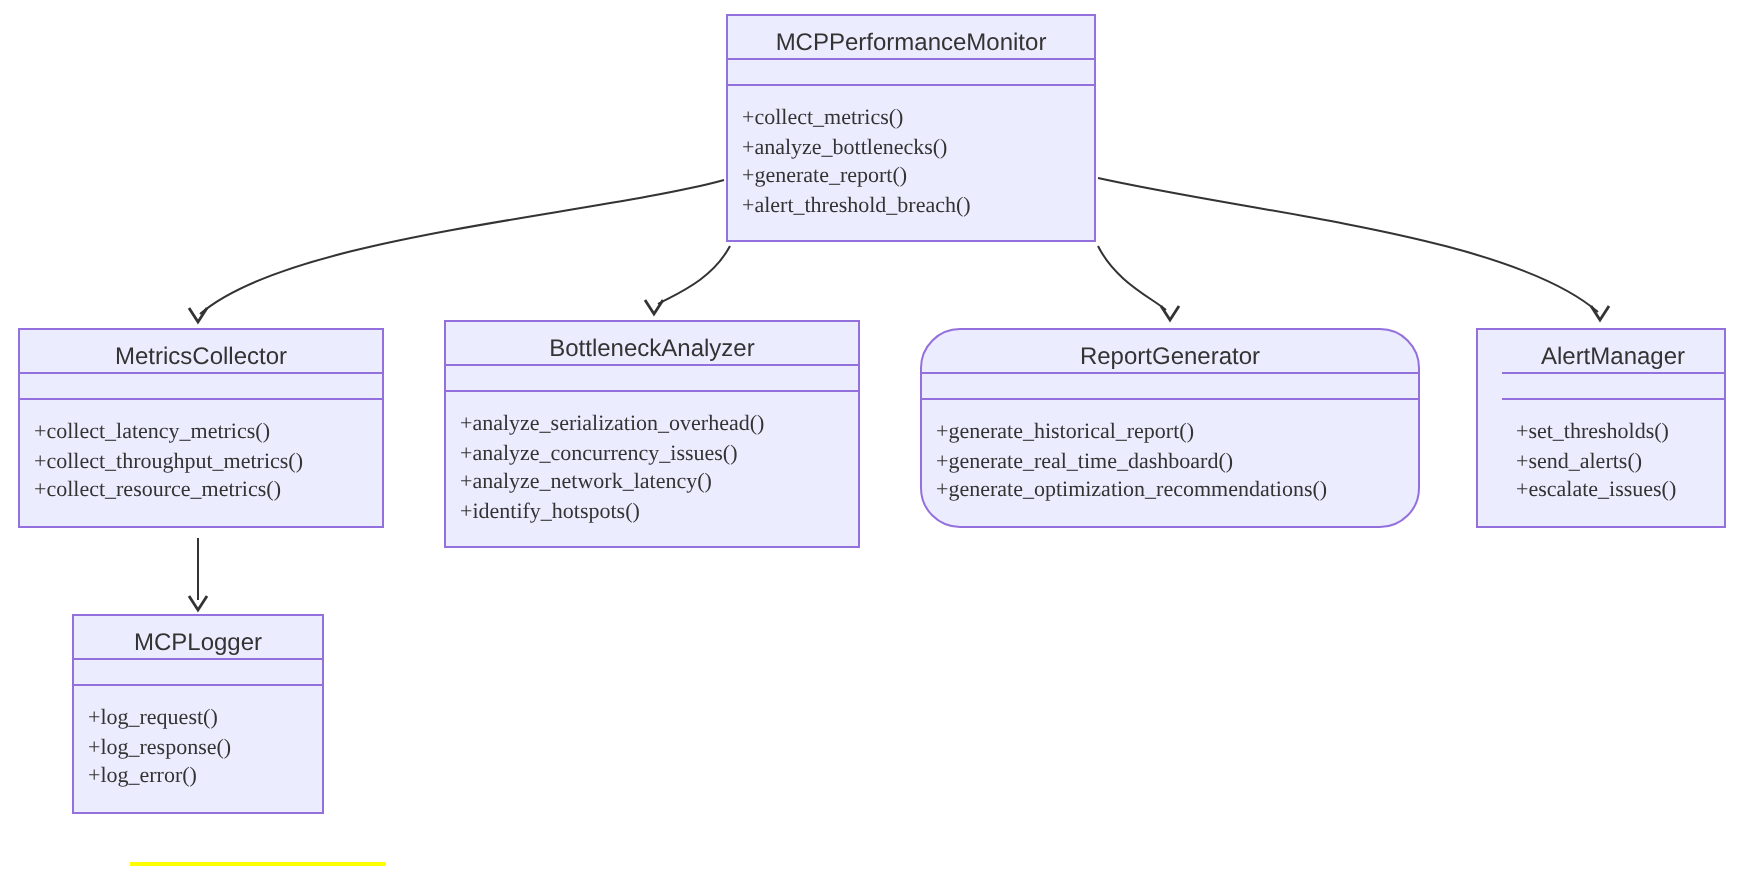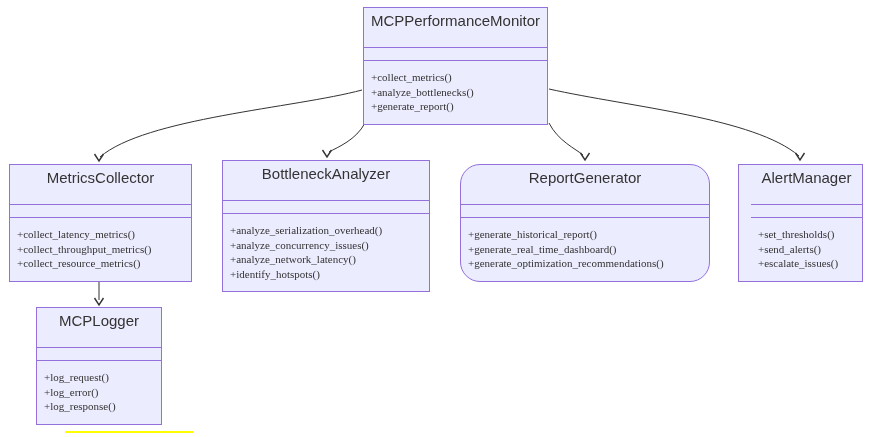--- a/index.html
+++ b/index.html
@@ -30,24 +30,24 @@
   .edge { stroke: var(--arrow); stroke-width: 1; fill: none; }
   .head { stroke: var(--arrow); stroke-width: 1.4; fill: none; }
 
   .uml-class {
     position: absolute;
     background: var(--node-fill);
     border: 1px solid var(--node-border);
     color: var(--text);
   }
   .uml-class .title {
-    height: 40px;
+    height: 22px;
     line-height: 26px;
     text-align: center;
-    font-size: 15px;
+    font-size: 12px;
     border-bottom: 1px solid var(--node-border);
     white-space: nowrap;
     overflow: hidden;
   }
   .uml-class .attrs {
     height: 13px;
     border-bottom: 1px solid var(--node-border);
   }
   .uml-class .methods {
     padding: 9px 7px 10px 7px;
@@ -97,20 +97,21 @@
     <path class="head" d="M94.5,298 L99,305 L103.5,298"></path>
   </svg>
 
   <div class="uml-class c-monitor">
     <div class="title">MCPPerformanceMonitor</div>
     <div class="attrs"></div>
     <div class="methods">
       <div class="m">+collect_metrics()</div>
       <div class="m">+analyze_bottlenecks()</div>
       <div class="m">+generate_report()</div>
+      <div class="m">+alert_threshold_breach()</div>
     </div>
   </div>
 
   <div class="uml-class c-bottleneck">
     <div class="title">BottleneckAnalyzer</div>
     <div class="attrs"></div>
     <div class="methods">
       <div class="m">+analyze_serialization_overhead()</div>
       <div class="m">+analyze_concurrency_issues()</div>
       <div class="m">+analyze_network_latency()</div>
@@ -146,20 +147,20 @@
       <div class="m">+send_alerts()</div>
       <div class="m">+escalate_issues()</div>
     </div>
   </div>
 
   <div class="uml-class c-logger">
     <div class="title">MCPLogger</div>
     <div class="attrs"></div>
     <div class="methods">
       <div class="m">+log_request()</div>
+      <div class="m">+log_response()</div>
       <div class="m">+log_error()</div>
-      <div class="m">+log_response()</div>
     </div>
   </div>
 
   <div class="highlight-line"></div>
 
 </div>
 
 </body></html>

